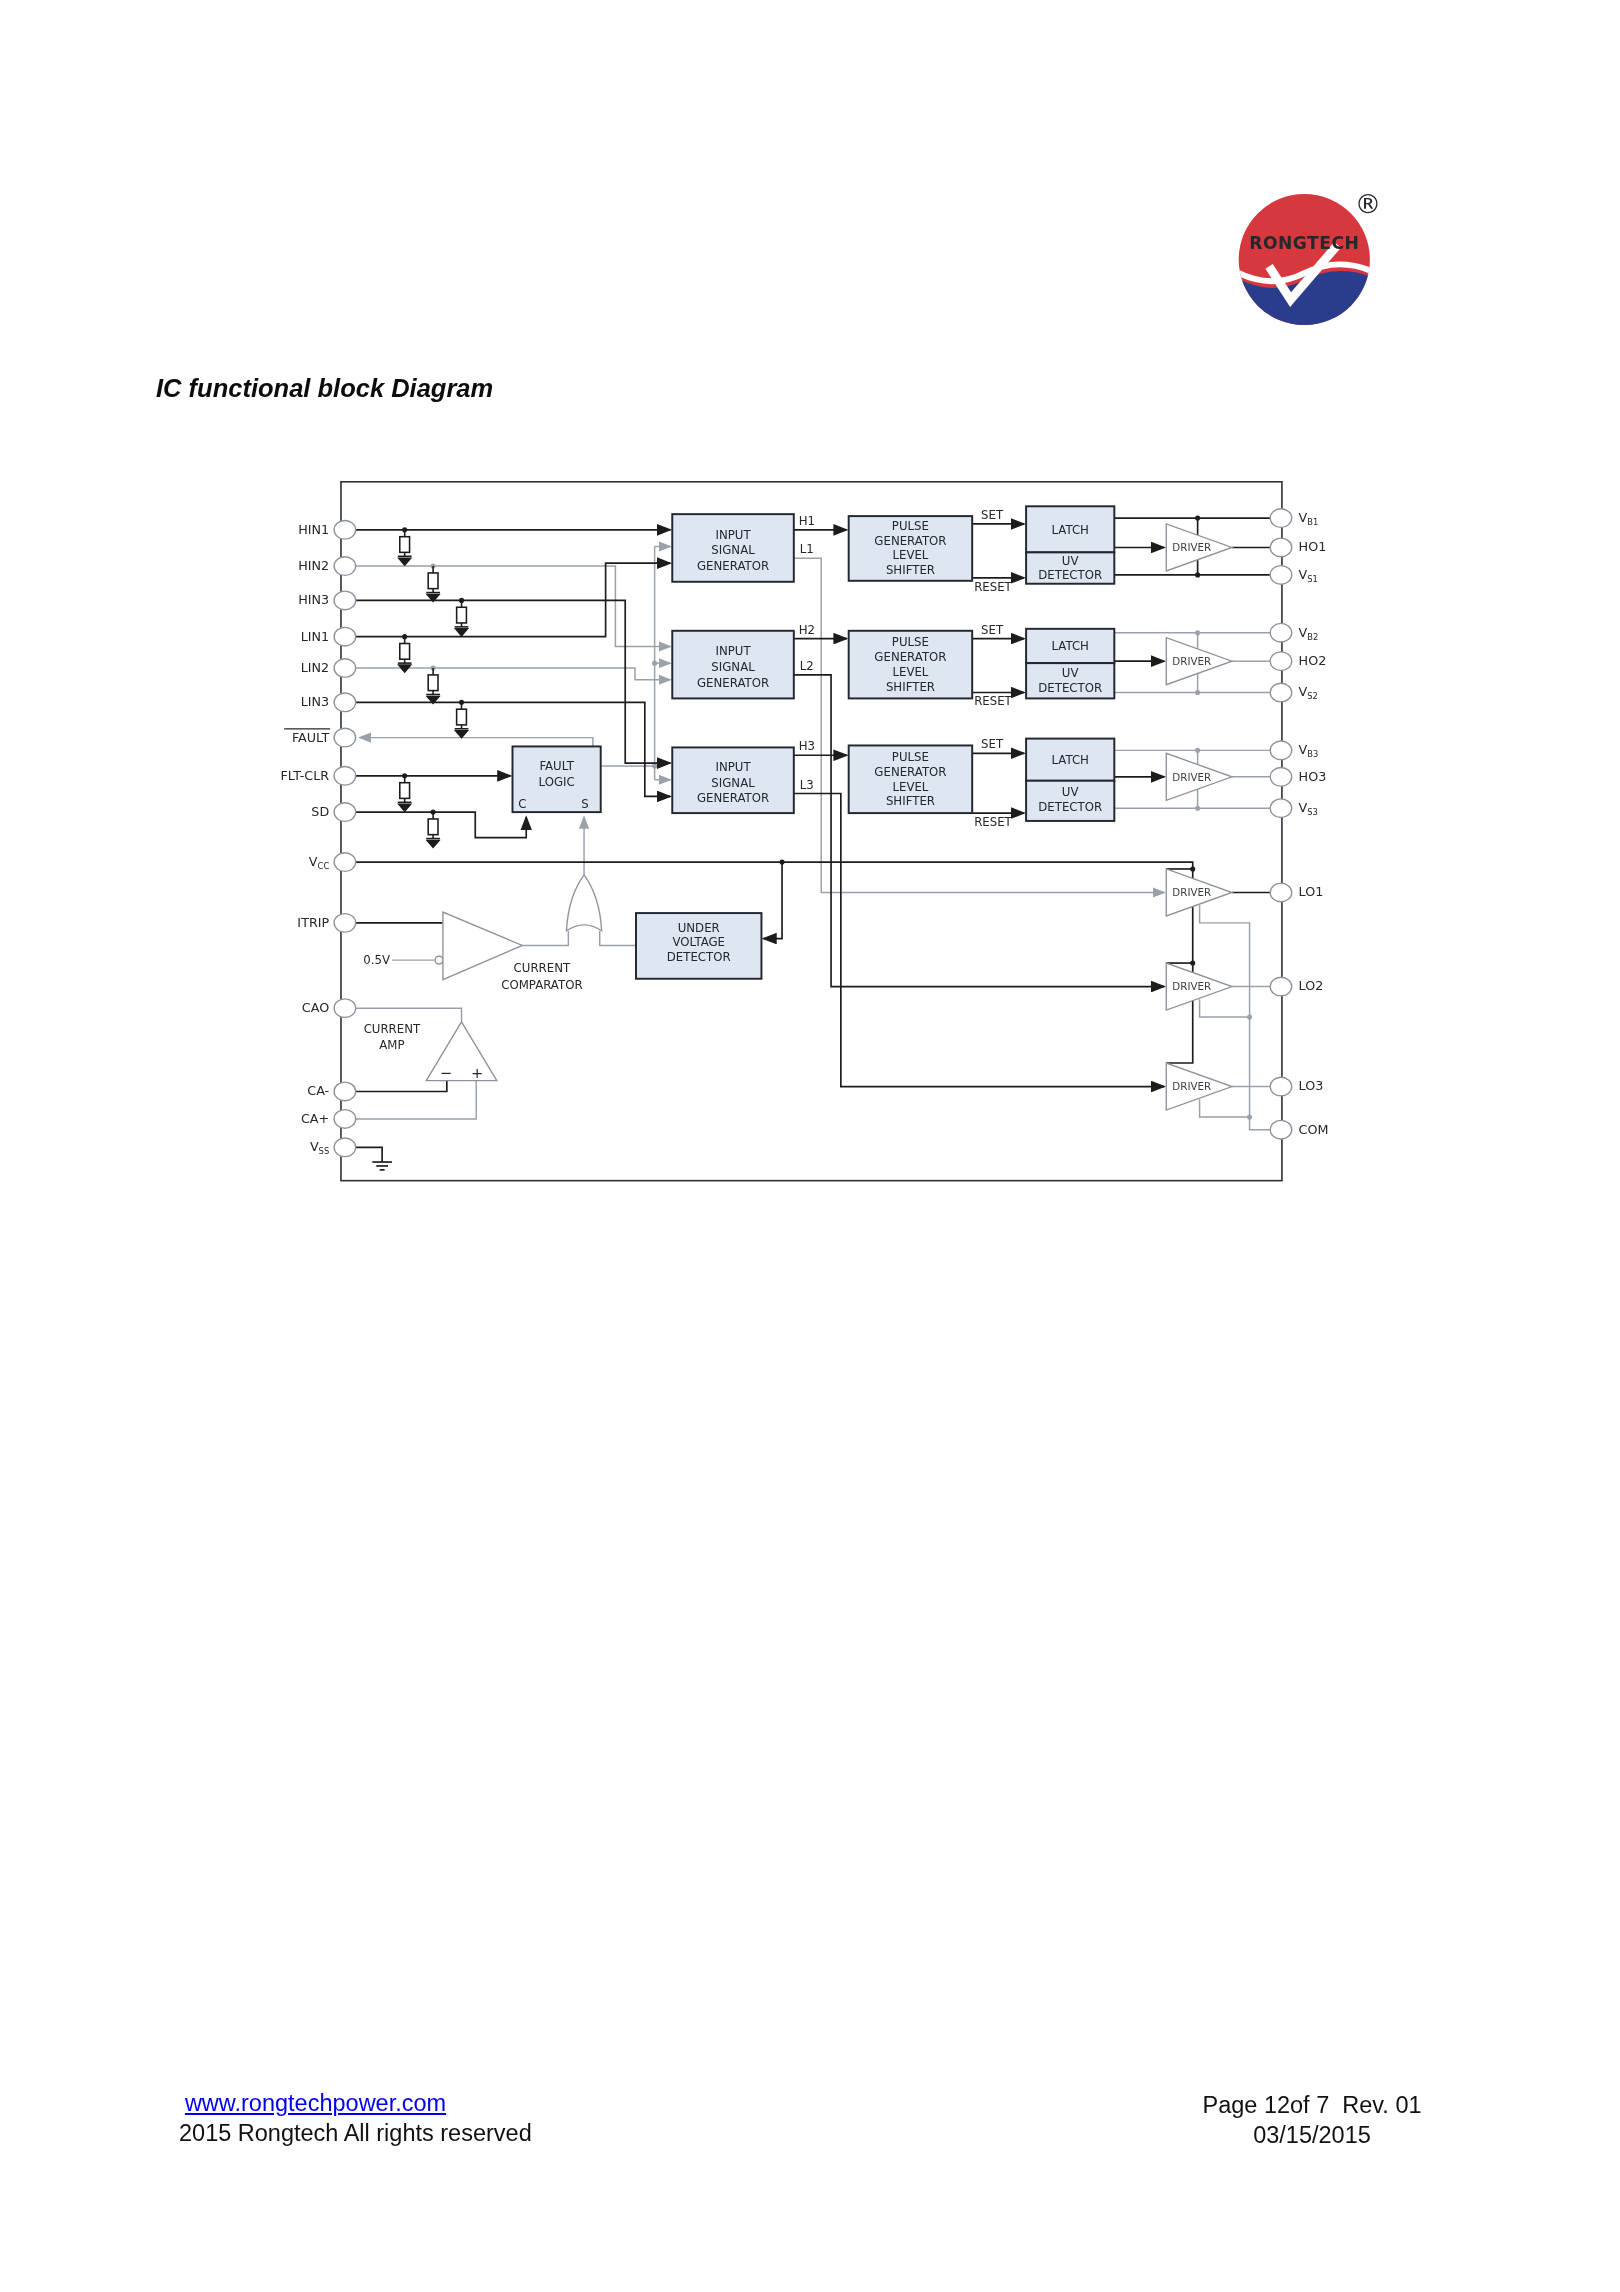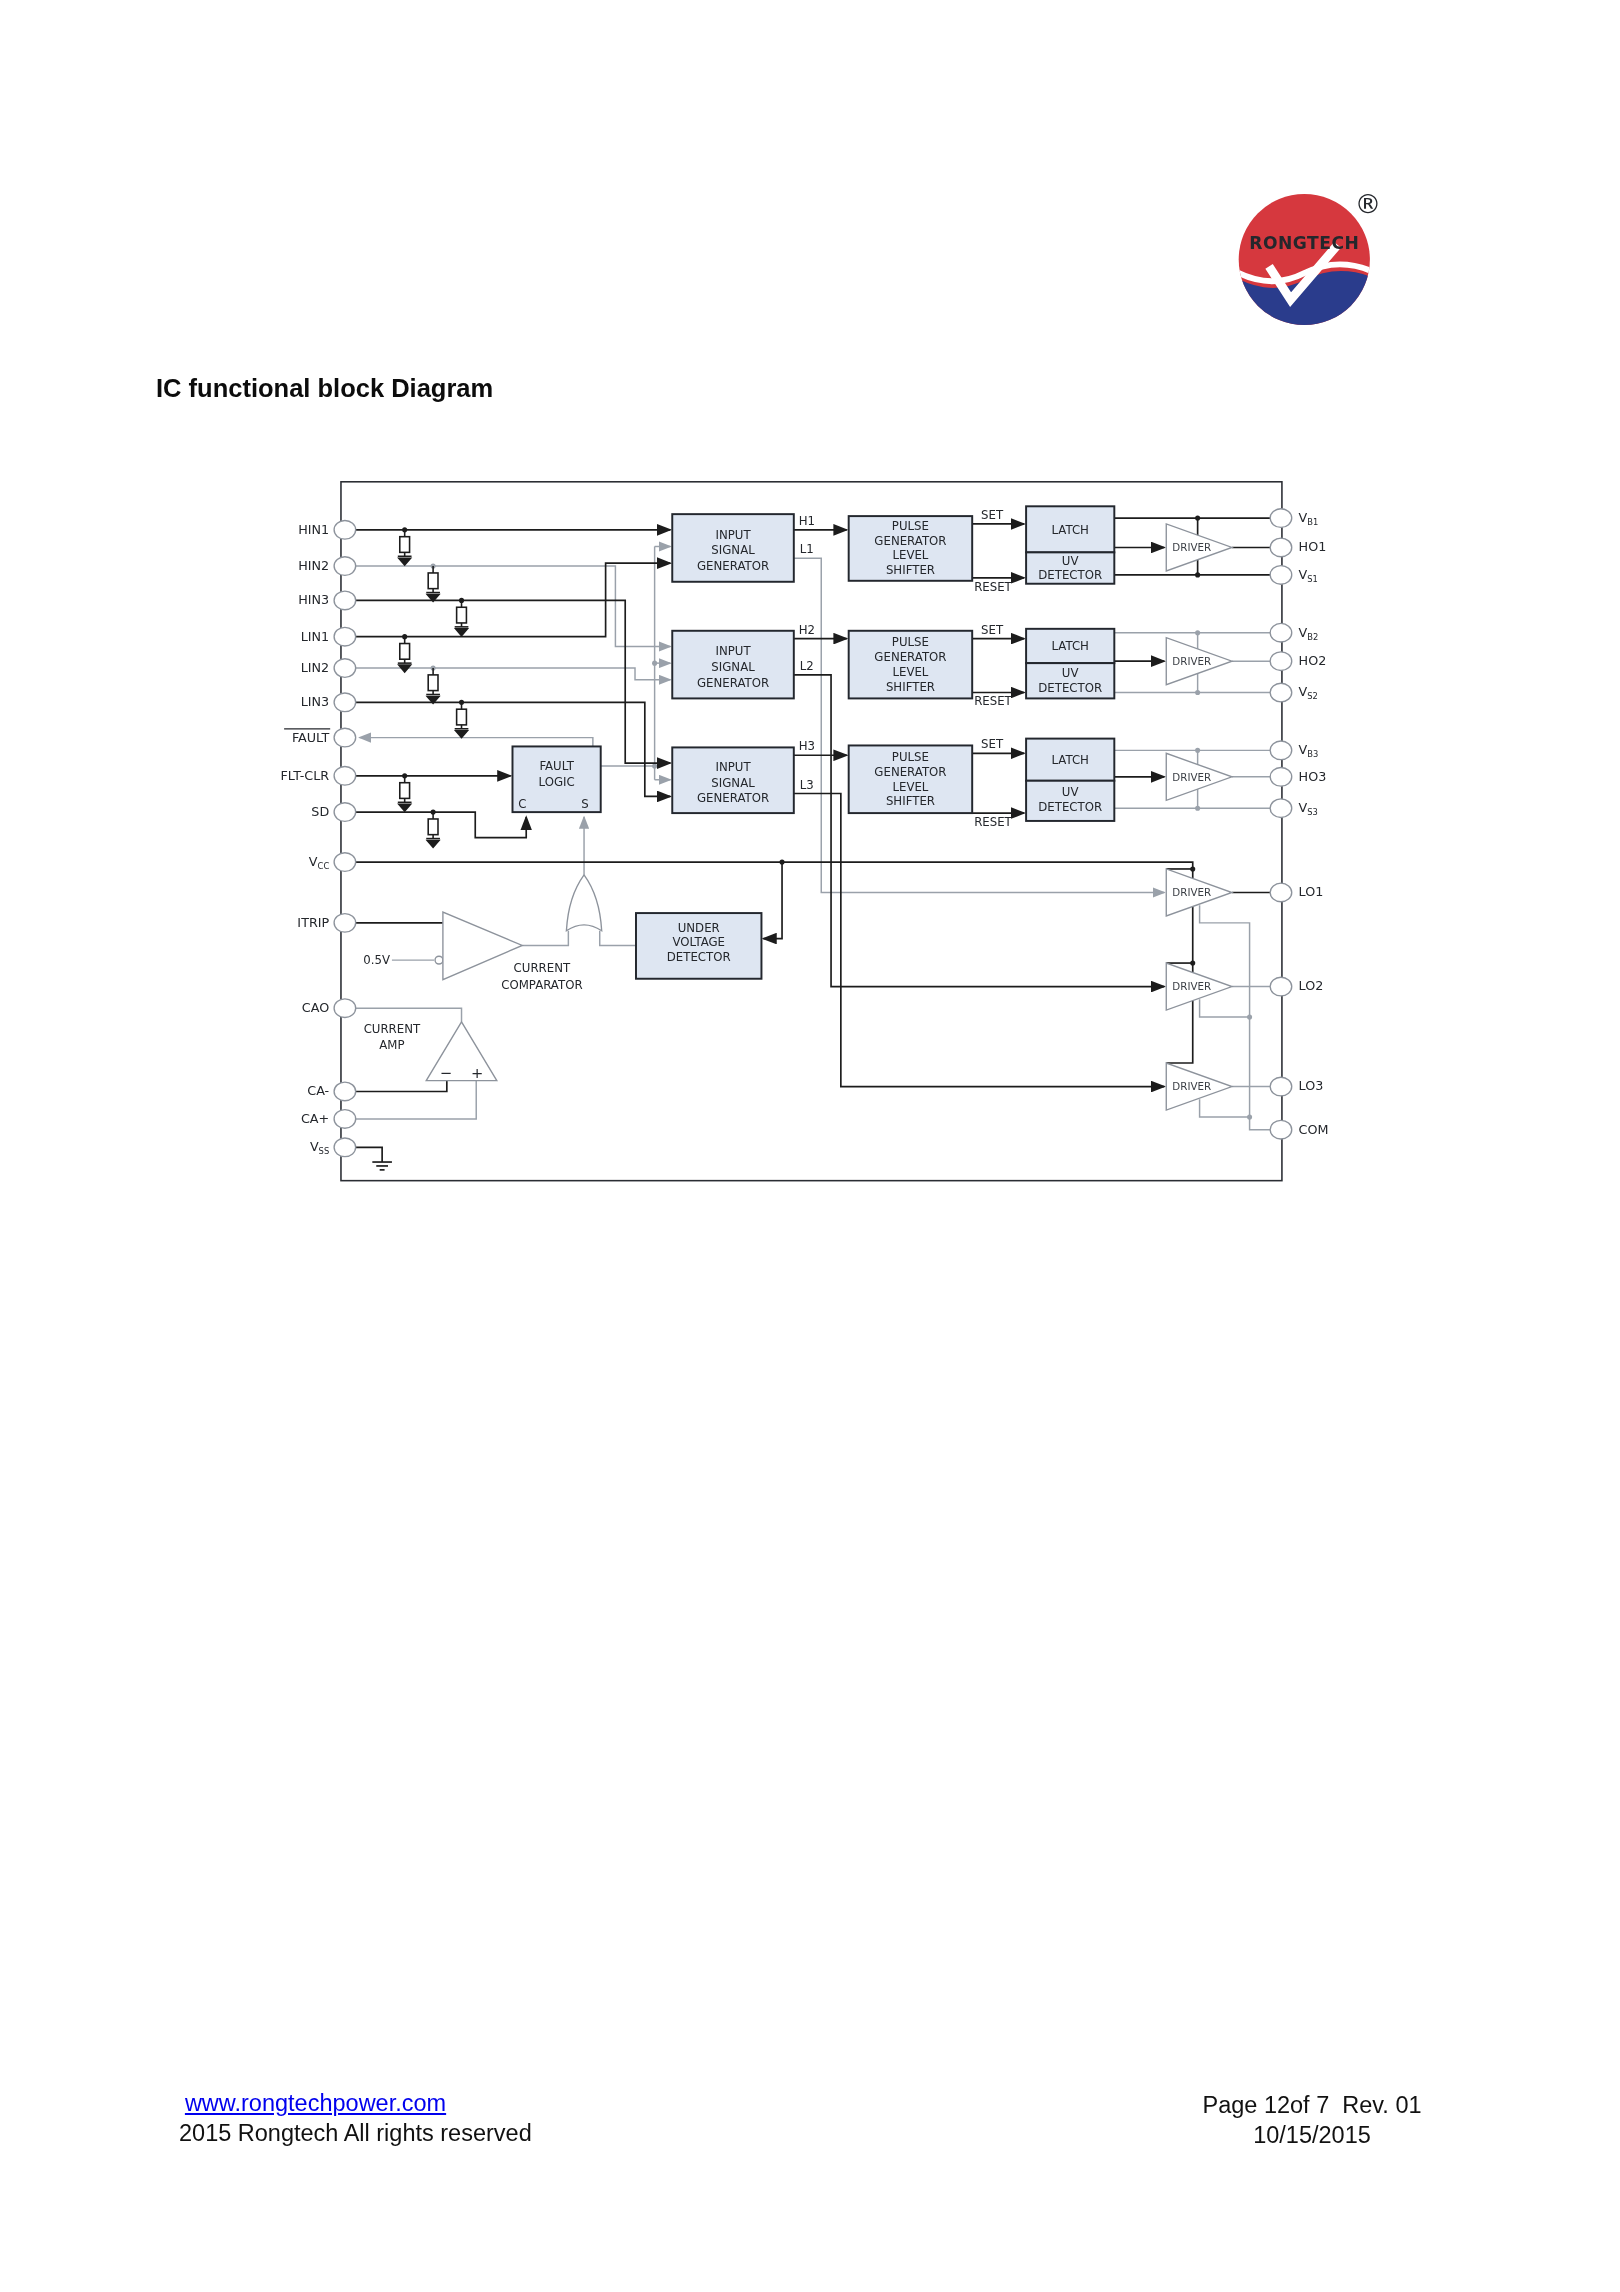--- a/index.html
+++ b/index.html
@@ -1,19 +1,19 @@
 <!DOCTYPE html>
 <html><head>
 <meta charset="utf-8">
 <style>
   html,body{margin:0;padding:0;}
   body{width:1620px;height:2293px;background:#ffffff;position:relative;overflow:hidden;
        font-family:"Liberation Sans", sans-serif;color:#111;}
   .abs{position:absolute;}
-  #title{left:156px;top:374px;font-size:25.5px;font-weight:bold;color:#0c0c0c;}
+  #title{left:156px;top:374px;font-size:25.5px;font-weight:bold;color:#0c0c0c;font-style:italic;}
   #footer-left{left:179px;top:2088px;font-size:23.5px;line-height:30px;}
   #footer-left a{color:#0000ee;text-decoration:underline;margin-left:5.9px;}
   #footer-right{left:1172px;top:2090px;width:280px;text-align:center;font-size:23.5px;line-height:30px;}
   #footer-right .pre{white-space:pre;}
   
   svg text{font-family:"DejaVu Sans", sans-serif;fill:#24272c;}
   .lbl{font-size:13px;}
   .blk{font-size:12px;text-anchor:middle;}
   .sig{font-size:12px;}
   .drv{font-size:10.5px;text-anchor:middle;fill:#3a3e44;}
@@ -380,15 +380,15 @@
   </g>
 </svg>
 </div>
 
 <div id="footer-left" class="abs">
   <a href="#">www.rongtechpower.com</a><br>
   <span>2015 Rongtech All rights reserved</span>
 </div>
 <div id="footer-right" class="abs">
   <div class="pre">Page 12of 7  Rev. 01</div>
-  <div>10/15/2015</div>
+  <div>03/15/2015</div>
 </div>
 
 
 </body></html>

